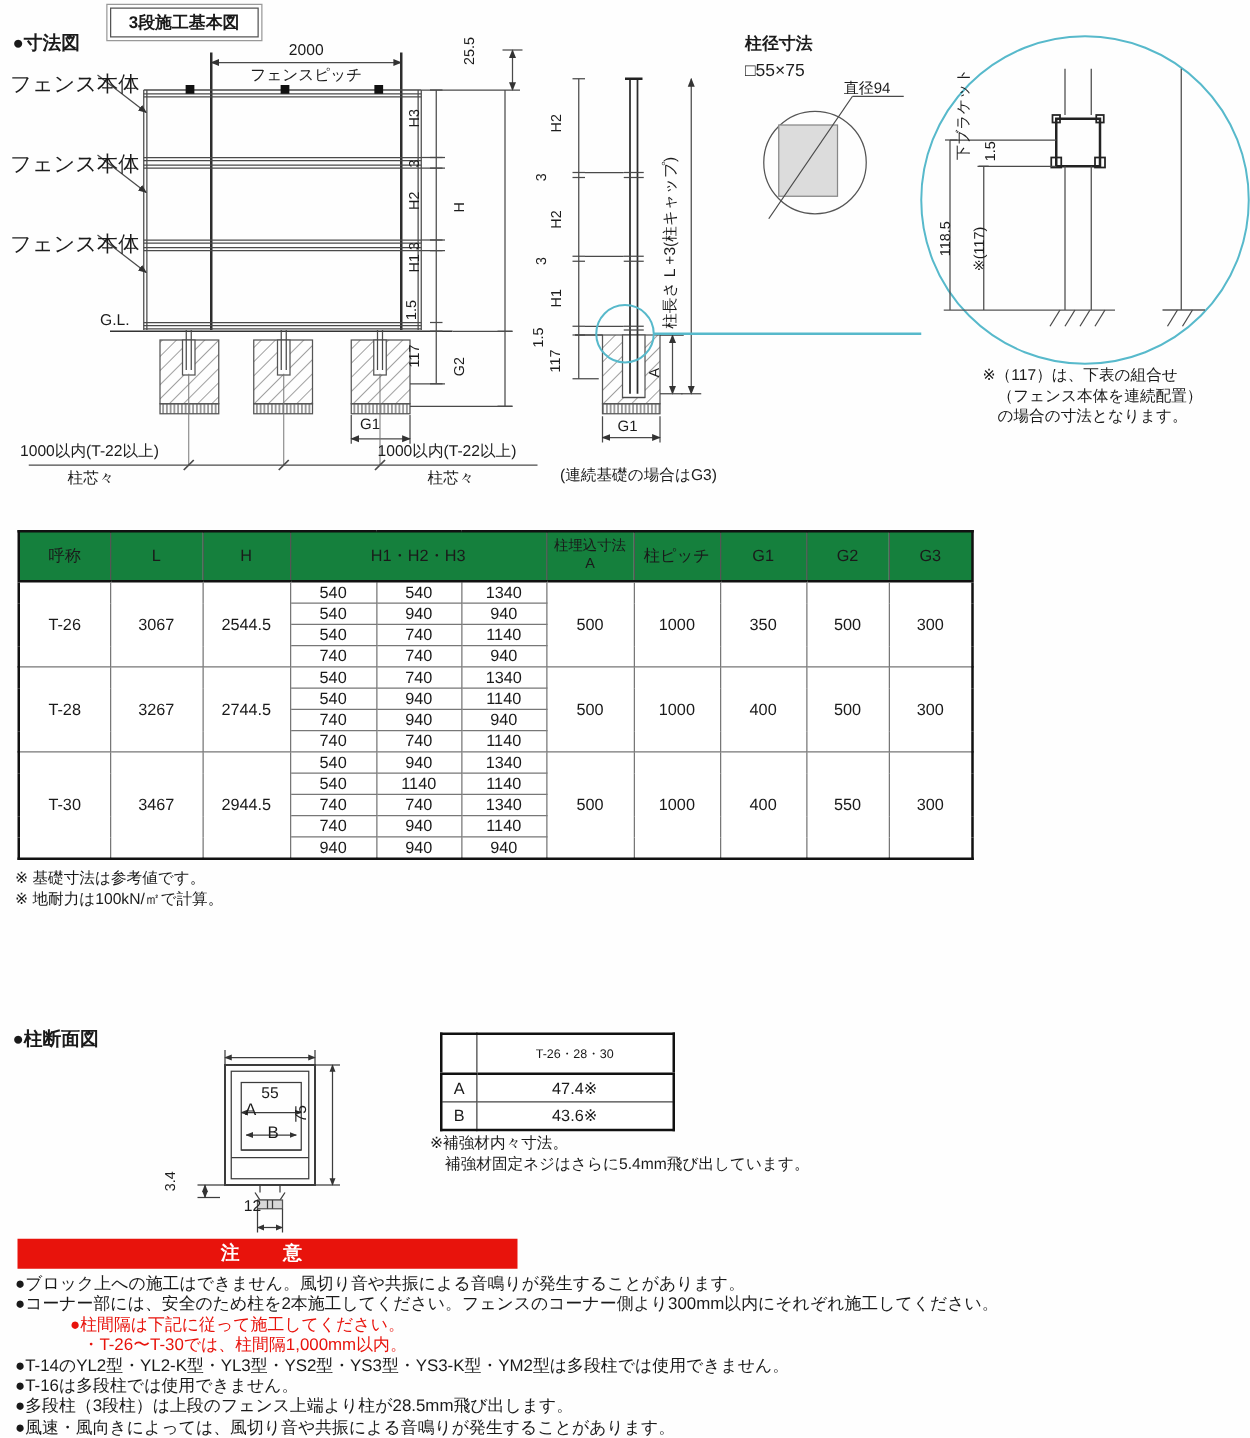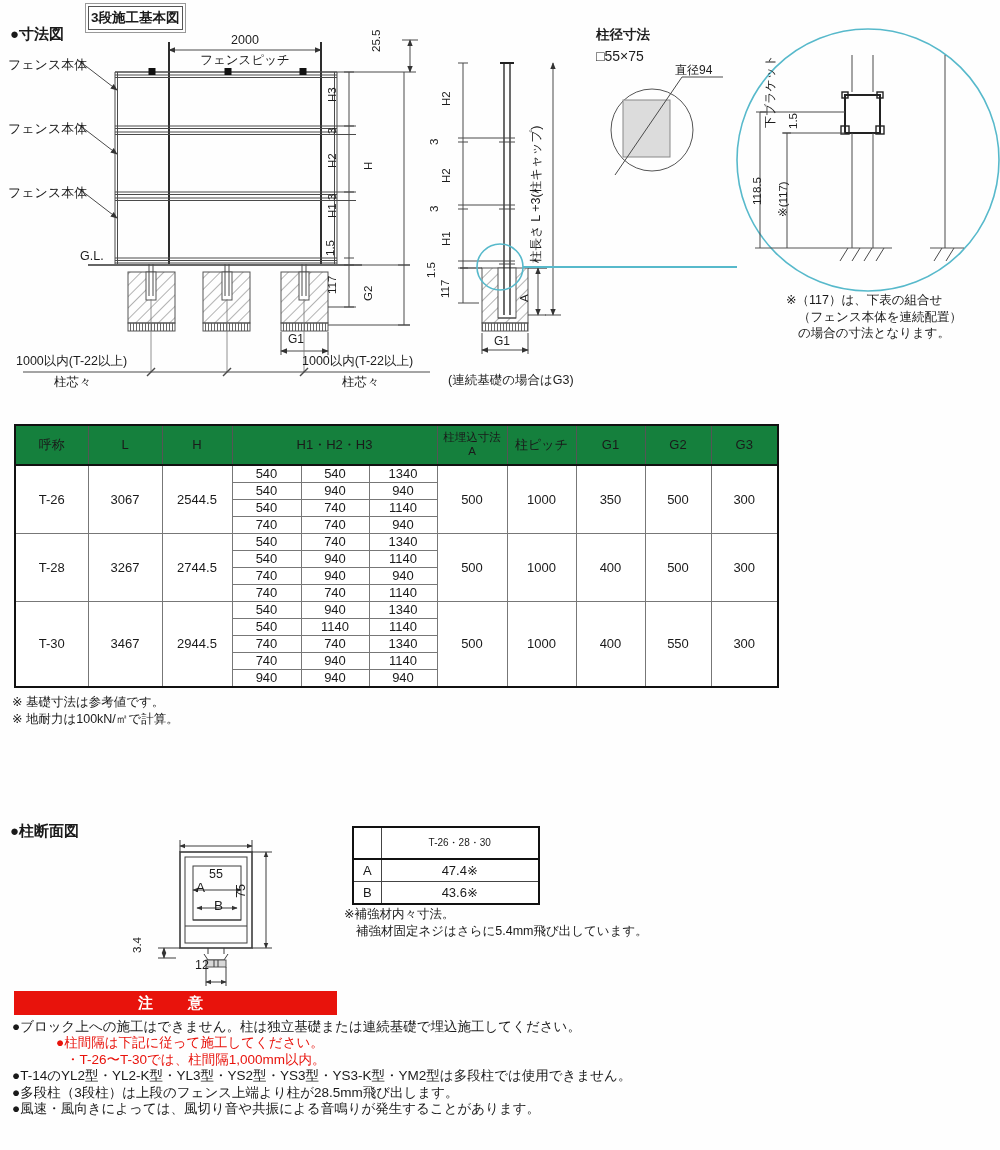--- a/index.html
+++ b/index.html
@@ -2,24 +2,24 @@
 <html><head>
 <meta charset="utf-8">
 <style>
   html,body { margin:0; padding:0; background:#ffffff; }
   .page { position:relative; width:1000px; height:1150px; background:#fefefe;
           font-family:"Liberation Sans","DejaVu Sans",sans-serif; color:#1a1a1a; overflow:hidden; }
   .lab { position:absolute; white-space:nowrap; color:#1c1c1c; }
   .vlab { position:absolute; white-space:nowrap; color:#1c1c1c;
           transform:rotate(-90deg); transform-origin:0 100%; }
   .f11 { font-size:11.5px; } .f12 { font-size:12px; } .f125 { font-size:12.5px; }
-  .f13 { font-size:13px; } .f135 { font-size:13.5px; } .f14 { font-size:14px; } .ctr { text-align:center; }
+  .f13 { font-size:17px; } .f135 { font-size:13.5px; } .f14 { font-size:14px; } .ctr { text-align:center; }
   .sec-title { position:absolute; font-size:15px; font-weight:bold; }
   .badge { position:absolute; left:88px; top:6px; border:1.6px solid #555; outline:1px solid #999;
-           outline-offset:2px; padding:2px 2px; font-size:13.5px; font-weight:600; background:#fff; }
+           outline-offset:2px; padding:2px 14px; font-size:13.5px; font-weight:600; background:#fff; }
   svg { position:absolute; overflow:visible; }
 
   
   table.mtable { position:absolute; left:14px; top:424px; border-collapse:collapse;
                  table-layout:fixed; border:2.5px solid #111; }
   .mtable th { background:#15803d; border:1px solid #555; border-bottom:2px solid #111;
                font-size:13px; font-weight:normal; height:38px; line-height:1.2; padding:0 1px; }
   .mtable td { border:1px solid #777; font-size:13px; text-align:center; padding:0;
                height:16px; line-height:16px; background:#fff; }
   .mtable tr.gs td { border-top:1.8px solid #3a3a3a; }
@@ -29,21 +29,21 @@
                  table-layout:fixed; border:2px solid #111; background:#fff; }
   .stable th { border:1px solid #444; border-bottom:2px solid #111; font-size:10px;
                font-weight:normal; height:30px; padding:0; }
   .stable td { border:1px solid #444; font-size:13px; text-align:center; height:21px;
                line-height:21px; padding:0; }
 
   .notes { position:absolute; left:12px; top:694px; font-size:12.5px; line-height:16.5px; }
   .snotes { position:absolute; left:344px; top:906px; font-size:12.5px; line-height:17px; }
   .snotes div + div { padding-left:12px; }
 
-  .caution-banner { position:absolute; left:14px; top:991px; width:323px; height:24px;
+  .caution-banner { position:absolute; left:14px; top:991px; width:400px; height:24px;
                     background:#e8130c; color:#ffffff; font-size:15px; font-weight:bold;
                     text-align:center; line-height:24px; letter-spacing:10px; }
   .caution-list { position:absolute; left:12px; top:1019px; font-size:13.5px; line-height:16.4px; }
   .caution-list .red { color:#e8130c;margin-left:44px; }
   .caution-list .indent { padding-left:10px; }
 
   .detail-note { position:absolute; left:786px; top:292px; font-size:12.5px; line-height:16.5px; }
   .detail-note .ind { padding-left:12px; }
 
   .cyan-link { position:absolute; left:523px; top:266px; width:214px; height:2px; background:#57b9cb; }
@@ -513,21 +513,23 @@
     </tbody>
   </table>
 
   <div class="snotes">
     <div>※補強材内々寸法。</div>
     <div>補強材固定ネジはさらに5.4mm飛び出しています。</div>
   </div>
 
   <div class="caution-banner">注　意</div>
   <div class="caution-list">
-      <div class="">●ブロック上への施工はできません。柱は独立基礎または連続基礎で埋込施工してください。</div>
+      <div class="">●ブロック上への施工はできません。風切り音や共振による音鳴りが発生することがあります。</div>
+      <div class="">●コーナー部には、安全のため柱を2本施工してください。フェンスのコーナー側より300mm以内にそれぞれ施工してください。</div>
       <div class="red ">●柱間隔は下記に従って施工してください。</div>
       <div class="red indent">・T-26〜T-30では、柱間隔1,000mm以内。</div>
       <div class="">●T-14のYL2型・YL2-K型・YL3型・YS2型・YS3型・YS3-K型・YM2型は多段柱では使用できません。</div>
+      <div class="">●T-16は多段柱では使用できません。</div>
       <div class="">●多段柱（3段柱）は上段のフェンス上端より柱が28.5mm飛び出します。</div>
       <div class="">●風速・風向きによっては、風切り音や共振による音鳴りが発生することがあります。</div>
     </div>
 
 </div>
 
 </body></html>

